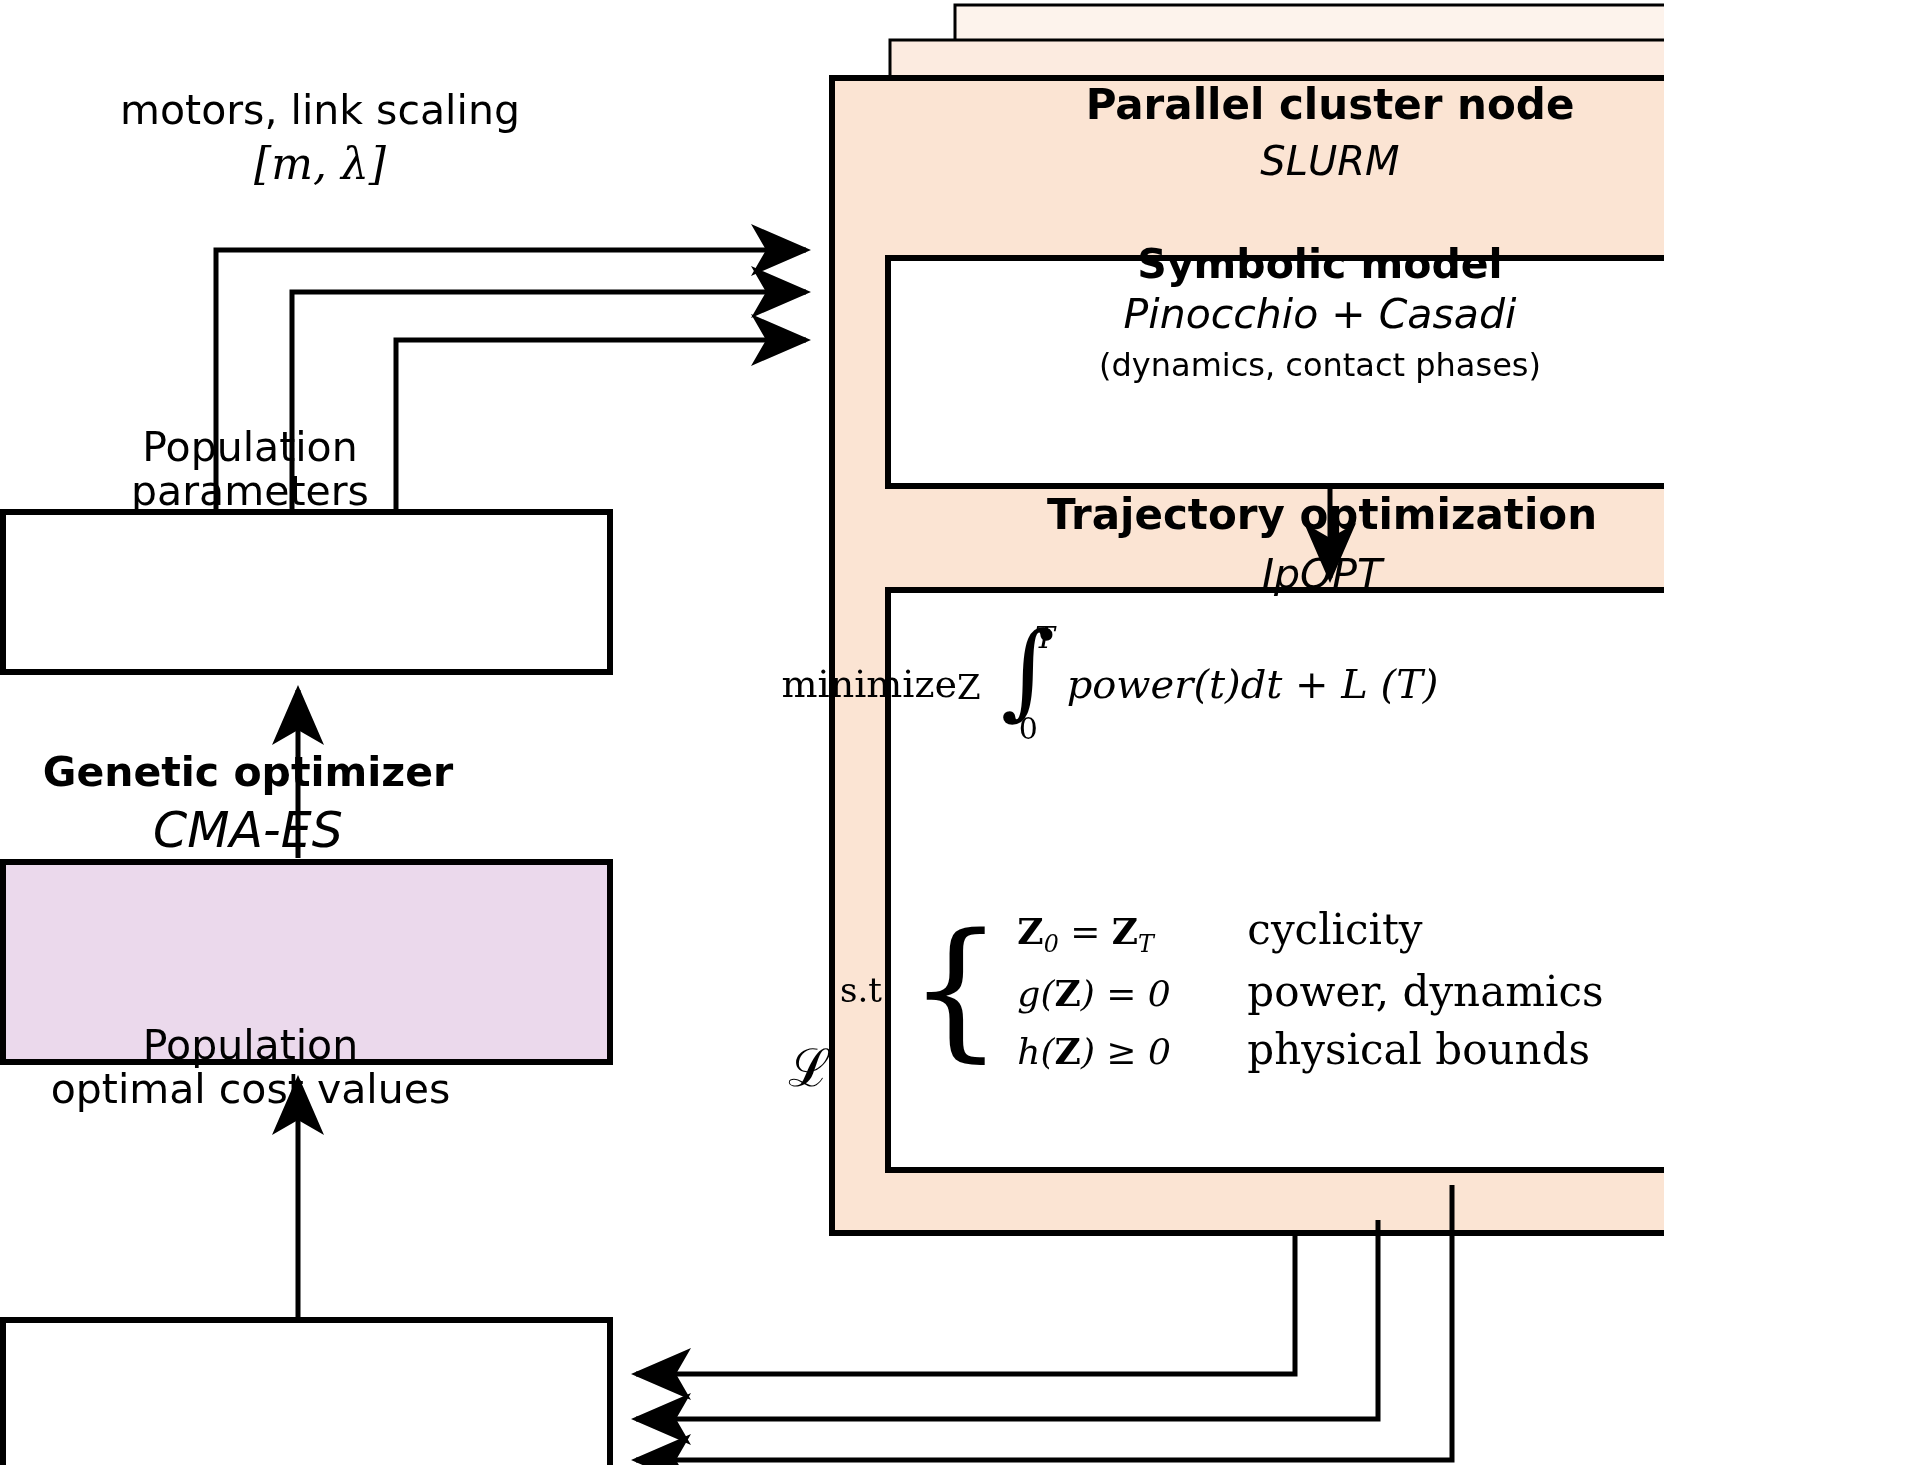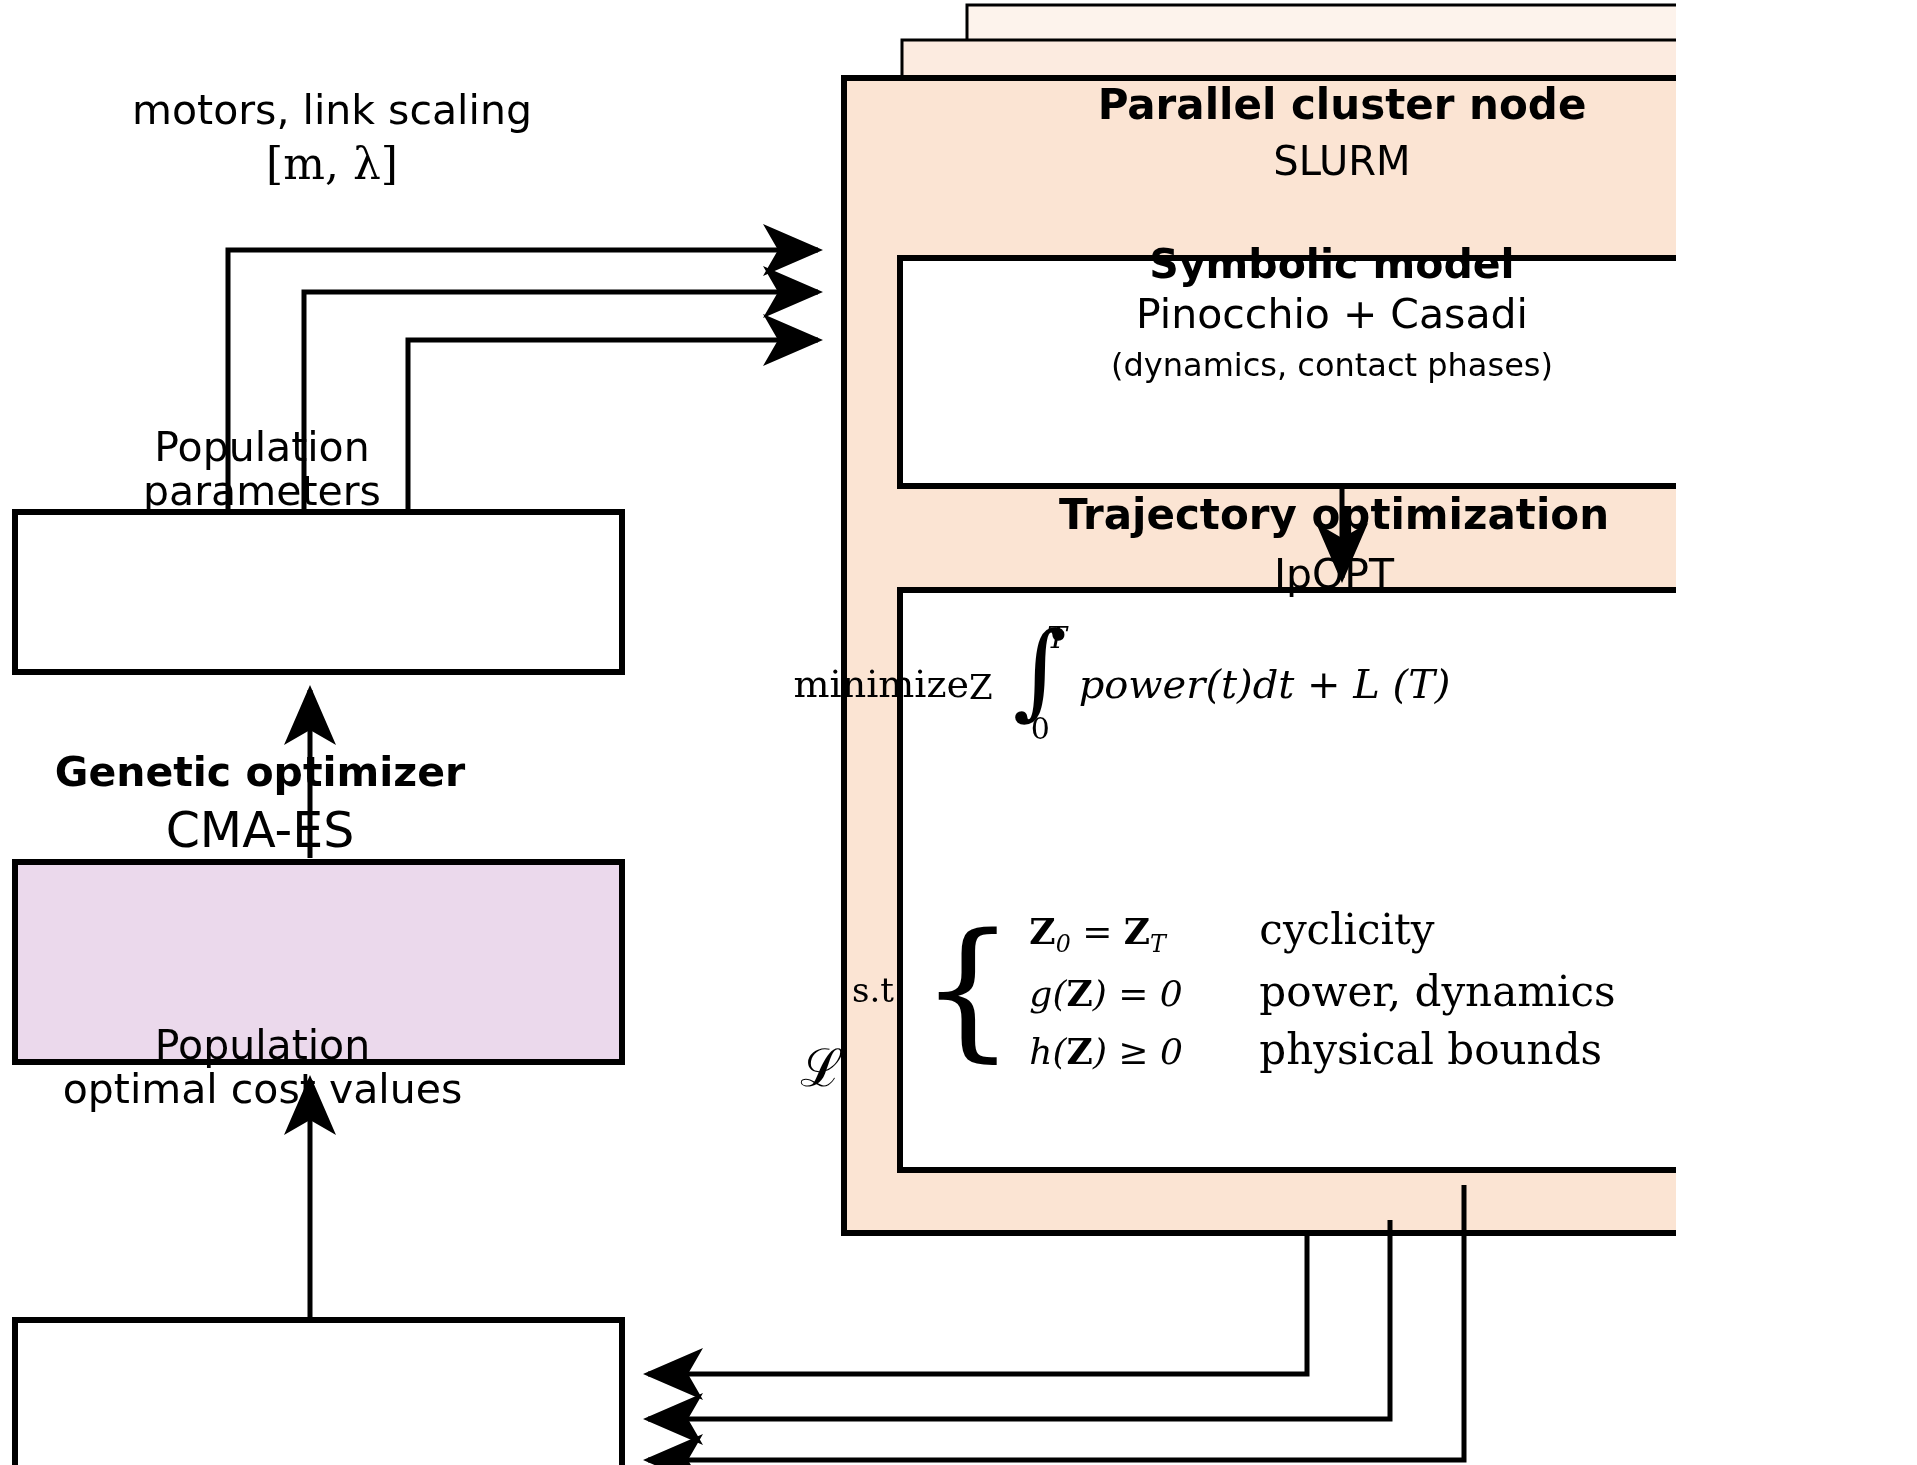--- a/index.html
+++ b/index.html
@@ -9,40 +9,39 @@
   }
   body {
     font-family: "DejaVu Sans", sans-serif;
   }
   #diagram-root {
     position: relative;
     width: 1664px;
     height: 1465px;
     background: #ffffff;
     overflow: hidden;
-    margin-left: 12px;
   }
   svg.layer {
     position: absolute;
     left: 0;
     top: 0;
     width: 1917px;
     height: 1465px;
   }
   .txt {
     position: absolute;
     text-align: center;
     color: #000000;
     line-height: 1.08;
     white-space: pre;
   }
   .sans { font-family: "DejaVu Sans", sans-serif; }
   .serif { font-family: "DejaVu Serif", serif; }
   .bold { font-weight: bold; }
-  .ital { }
+  .ital { font-style: italic; }
 
   
   #label-motors {
     left: 40px; top: 88px; width: 560px;
     font-size: 41px;
   }
   #label-mlambda {
     left: 40px; top: 140px; width: 560px;
     font-size: 44px;
   }

